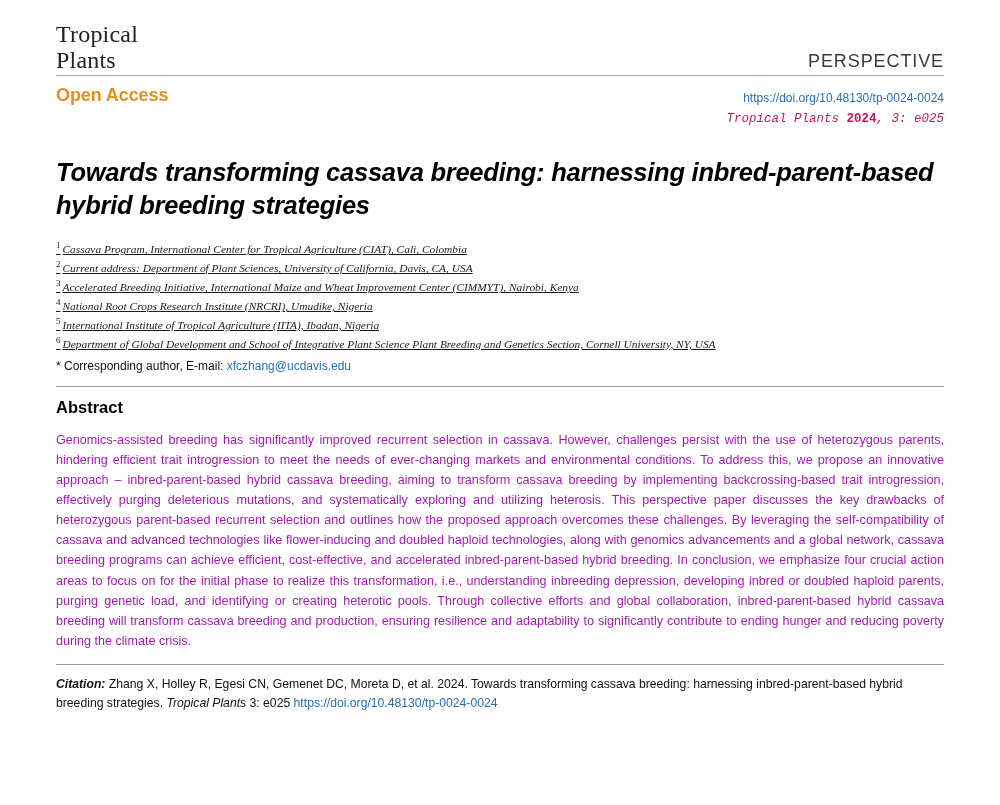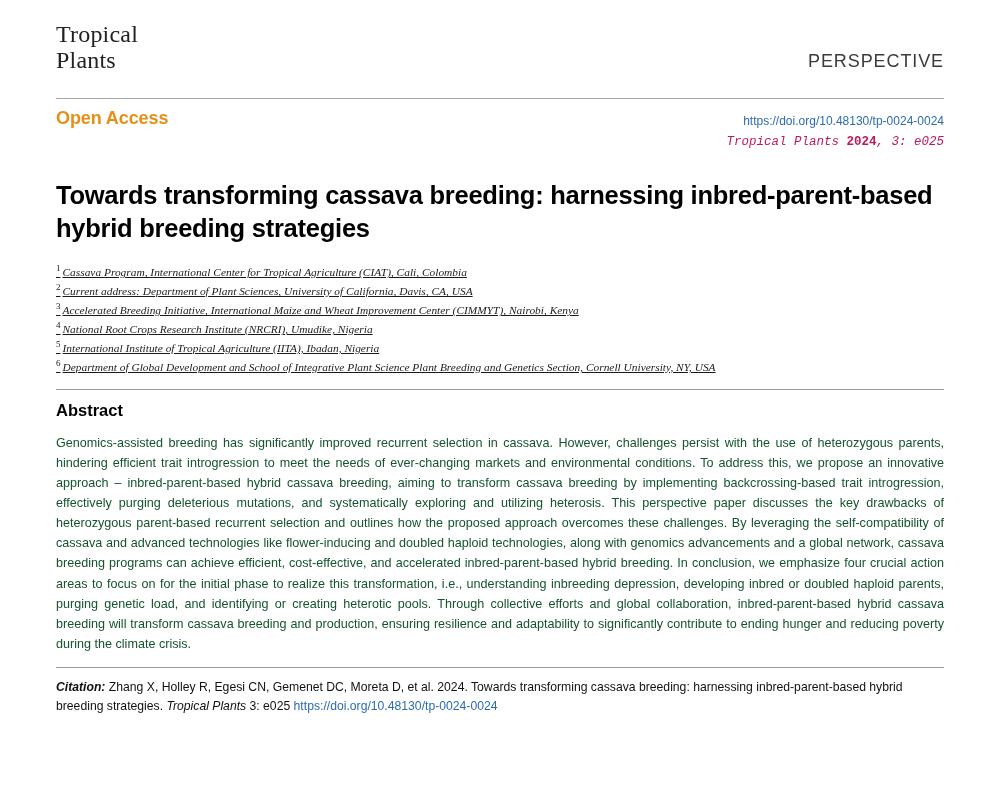--- a/index.html
+++ b/index.html
@@ -20,21 +20,21 @@
     height: 805px;
     box-sizing: border-box;
     padding: 22px 56px 0 56px;
   }
   
   .masthead {
     display: flex;
     align-items: flex-start;
     justify-content: space-between;
     border-bottom: 1px solid #a8a8a8;
-    padding-bottom: 24px;
+    padding-bottom: 1px;
   }
   .journal-logo {
     font-family: "Liberation Serif", serif;
     font-size: 24px;
     line-height: 1.08;
     color: #222222;
     letter-spacing: 0.2px;
   }
   .journal-logo .line2 { display: block; }
   .article-type {
@@ -76,20 +76,21 @@
   }
   .journal-cite b { font-style: normal; font-weight: bold; }
   
   .title {
     font-size: 25.5px;
     font-weight: bold;
     line-height: 1.30;
     color: #000000;
     margin-top: 28px;
     letter-spacing: -0.25px;
+    font-style: italic;
   }
   
   .authors {
     font-size: 17px;
     line-height: 1.42;
     margin-top: 18px;
     color: #111111;
   }
   .authors sup { font-size: 10.5px; vertical-align: super; }
   
@@ -125,21 +126,21 @@
   .abstract-heading {
     font-size: 16.5px;
     font-weight: bold;
     margin-top: 11px;
     margin-bottom: 6px;
   }
   .abstract-body {
     font-size: 12.6px;
     line-height: 1.60;
     text-align: justify;
-    color: #14532d;
+    color: #a21caf;
   }
   
   .citation {
     font-size: 12.2px;
     line-height: 1.52;
     margin-top: 10px;
     color: #111111;
     text-align: left;
   }
   .citation b { font-weight: bold; font-style: italic; }
@@ -172,20 +173,23 @@
 
   <div class="affiliations">
       <span class="aff"><sup>1</sup><span>Cassava Program, International Center for Tropical Agriculture (CIAT), Cali, Colombia</span></span>
       <span class="aff"><sup>2</sup><span>Current address: Department of Plant Sciences, University of California, Davis, CA, USA</span></span>
       <span class="aff"><sup>3</sup><span>Accelerated Breeding Initiative, International Maize and Wheat Improvement Center (CIMMYT), Nairobi, Kenya</span></span>
       <span class="aff"><sup>4</sup><span>National Root Crops Research Institute (NRCRI), Umudike, Nigeria</span></span>
       <span class="aff"><sup>5</sup><span>International Institute of Tropical Agriculture (IITA), Ibadan, Nigeria</span></span>
       <span class="aff"><sup>6</sup><span>Department of Global Development and School of Integrative Plant Science Plant Breeding and Genetics Section, Cornell University, NY, USA</span></span>
     </div>
 
+  <div class="corresponding">
+    <span>* Corresponding author, E-mail: </span><a href="#">xfczhang@ucdavis.edu</a>
+  </div>
 
   <hr class="rule">
 
   <h2 class="abstract-heading">Abstract</h2>
   <p class="abstract-body">Genomics-assisted breeding has significantly improved recurrent selection in cassava. However, challenges persist with the use of heterozygous parents, hindering efficient trait introgression to meet the needs of ever-changing markets and environmental conditions. To address this, we propose an innovative approach – inbred-parent-based hybrid cassava breeding, aiming to transform cassava breeding by implementing backcrossing-based trait introgression, effectively purging deleterious mutations, and systematically exploring and utilizing heterosis. This perspective paper discusses the key drawbacks of heterozygous parent-based recurrent selection and outlines how the proposed approach overcomes these challenges. By leveraging the self-compatibility of cassava and advanced technologies like flower-inducing and doubled haploid technologies, along with genomics advancements and a global network, cassava breeding programs can achieve efficient, cost-effective, and accelerated inbred-parent-based hybrid breeding. In conclusion, we emphasize four crucial action areas to focus on for the initial phase to realize this transformation, i.e., understanding inbreeding depression, developing inbred or doubled haploid parents, purging genetic load, and identifying or creating heterotic pools. Through collective efforts and global collaboration, inbred-parent-based hybrid cassava breeding will transform cassava breeding and production, ensuring resilience and adaptability to significantly contribute to ending hunger and reducing poverty during the climate crisis.</p>
 
   <hr class="rule">
 
   <div class="citation">
     <b>Citation:</b><span>  Zhang X, Holley R, Egesi CN, Gemenet DC, Moreta D, et al. 2024. Towards transforming cassava breeding: harnessing inbred-parent-based hybrid breeding strategies. </span><i>Tropical Plants</i><span> 3: e025 </span><a href="#">https://doi.org/10.48130/tp-0024-0024</a>

